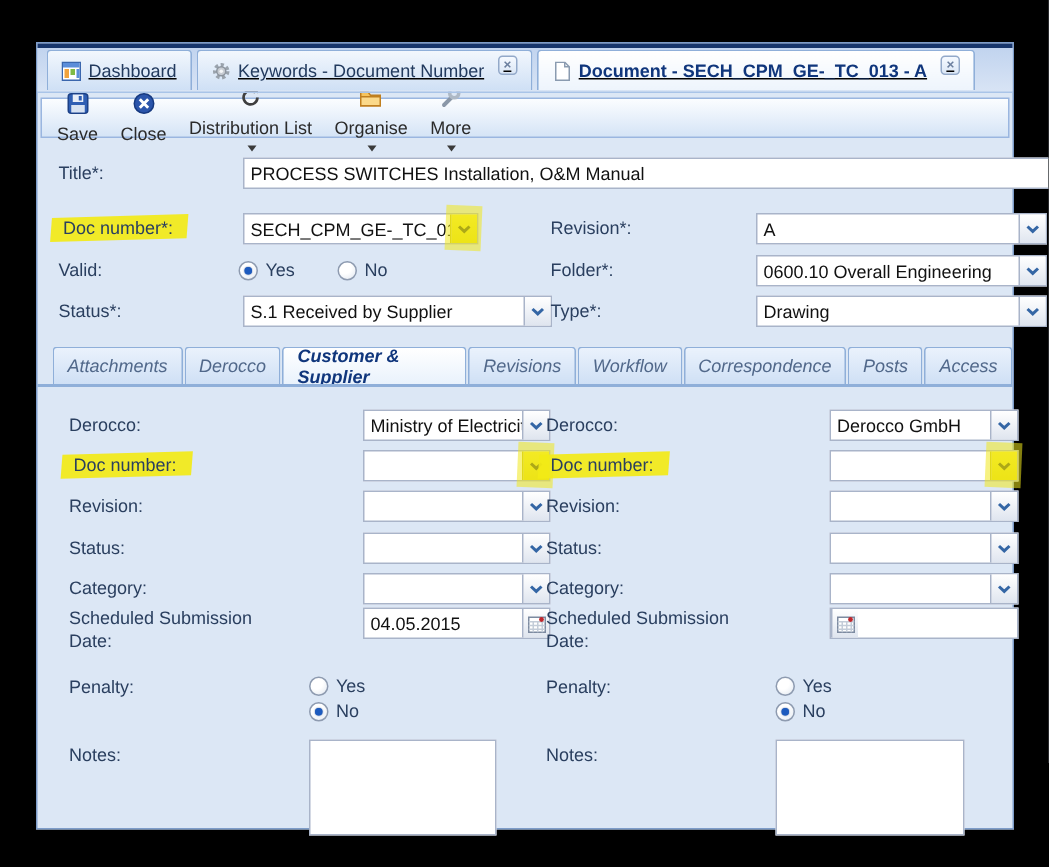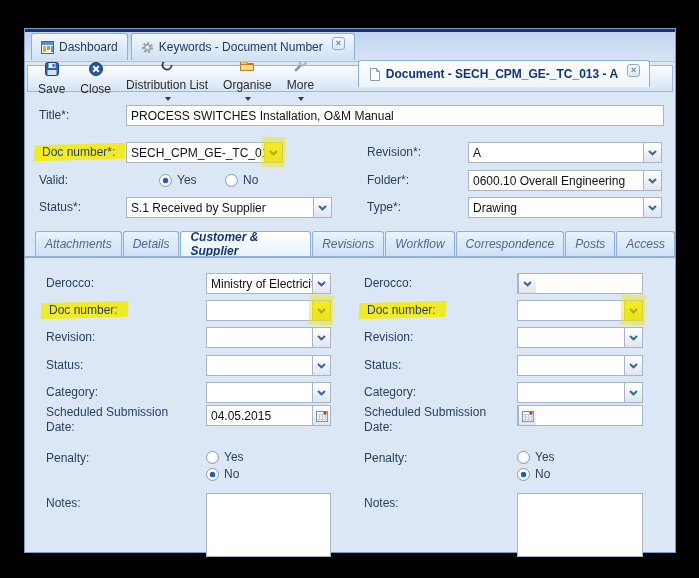--- a/index.html
+++ b/index.html
@@ -6,45 +6,45 @@
   html,body { background:#000; }
   body { font-family:"Liberation Sans", sans-serif; }
   #stage { position:relative; width:699px; height:578px; background:#000; overflow:hidden; }
   #panel { position:absolute; left:24px; top:28px; width:652px; height:525px;
            background:#dce7f5; border:1px solid #7d9cc9; }
 
   
   .tabbar { position:relative; height:33px; background:linear-gradient(#bfd2ee,#d8e4f5);
             border-bottom:1px solid #a9c4e8; }
   .tabbar::before { content:""; position:absolute; top:0; left:0; right:0; height:3px; background:#17356b; }
-  .tabs { position:absolute; left:6px; top:4px; display:flex; gap:3px; }
+  .tabs { position:absolute; left:6px; top:4px; display:flex; gap:3px;text-decoration:underline; }
   .tab { display:flex; align-items:center; gap:5px; height:27px; padding:0 9px;
          border:1px solid #8fafd9; border-bottom:none; border-radius:3px 3px 0 0;
          background:linear-gradient(#f2f7fd,#cfe0f5); font-size:12px; color:#223a5e; cursor:default; }
-  .tab.active { background:linear-gradient(#ffffff,#edf4fc); color:#10367c; font-weight:bold;margin-top:27px; }
+  .tab.active { background:linear-gradient(#ffffff,#edf4fc); color:#10367c; font-weight:bold; }
   .tab-close { display:inline-flex; align-items:center; justify-content:center; width:13px; height:13px;
                margin-left:4px; margin-top:-8px; border:1px solid #93a9c9; border-radius:3px;
                background:linear-gradient(#f6faff,#dbe7f6); color:#6b7f9e; font-size:9px; line-height:1;
                font-weight:bold; }
   .icon12 { width:13px; height:13px; display:inline-block; flex:none; }
 
   
   .toolbar { display:flex; align-items:center; gap:4px; height:27px; margin:3px 2px 0 2px;
              border:1px solid #9ab6e0; background:linear-gradient(#fbfdff,#d5e4f6);
              padding:0 6px; font-size:12px; color:#2b2b2b; }
   .tbtn { display:flex; align-items:center; gap:5px; padding:2px 7px 2px 4px; border-radius:3px;flex-direction:column; }
   .tb-arrow { width:0; height:0; border-left:3.5px solid transparent; border-right:3.5px solid transparent;
               border-top:4px solid #3a3a3a; margin-left:2px; }
   .icon16 { width:16px; height:16px; display:inline-block; flex:none; }
 
   
   .form { position:absolute; left:0; top:64px; right:0; bottom:0; font-size:12px; color:#2a3f5f; }
   .lbl { position:absolute; height:20px; line-height:20px; white-space:nowrap; }
   .field, .combo, .datefield { position:absolute; height:21px; background:#fff;
-        border:1px solid #a9b4c9; display:flex; align-items:stretch; }
+        border:1px solid #a9b4c9; display:flex; align-items:stretch;margin-left:36px; }
   input.text { border:none; outline:none; width:100%; height:100%; font:12px "Liberation Sans",sans-serif;
                color:#111; padding:0 4px; background:transparent; }
   .combo-text { flex:1; overflow:hidden; white-space:nowrap; padding:3px 0 0 4px; color:#111; }
   .trigger { width:18px; flex:none; border-left:1px solid #a9b4c9;
              background:linear-gradient(#ffffff,#dfe5ef); display:flex; align-items:center; justify-content:center; }
   .trigger svg { display:block; }
 
   
   .hl { position:relative; z-index:0; padding:0 3px; }
   .hl::before { content:""; position:absolute; left:-5px; right:-7px; top:-1px; bottom:-1px;
@@ -229,21 +229,21 @@
       <div class="combo-text">Drawing</div>
       <div class="trigger">
         <svg width="9" height="6">
               <path d="M1 1 L4.5 4.3 L8 1" stroke="#3466a5" stroke-width="2" fill="none"></path>
             </svg>
       </div>
     </div>
 
     <div class="dtabs">
       <div class="dtab">Attachments</div>
-      <div class="dtab">Details</div>
+      <div class="dtab">Derocco</div>
       <div class="dtab active">Customer &amp; Supplier</div>
       <div class="dtab">Revisions</div>
       <div class="dtab">Workflow</div>
       <div class="dtab">Correspondence</div>
       <div class="dtab">Posts</div>
       <div class="dtab">Access</div>
     </div>
     <div class="dsep"></div>
 
     <div class="lbl" style="left:21px;top:180px">Derocco:</div>
@@ -316,20 +316,21 @@
     <div class="radio-row" style="left:181px;top:373px">
       <span class="radio on"></span>
       <span>No</span>
     </div>
 
     <div class="lbl" style="left:21px;top:400px">Notes:</div>
     <textarea class="notes" style="left: 181px; top: 400px; width: 125px; height: 64px;"></textarea>
 
     <div class="lbl" style="left:339px;top:180px">Derocco:</div>
     <div class="combo" style="left:492px;top:180px;width:126px">
+      <div class="combo-text">Derocco GmbH</div>
       <div class="trigger">
         <svg width="9" height="6">
               <path d="M1 1 L4.5 4.3 L8 1" stroke="#3466a5" stroke-width="2" fill="none"></path>
             </svg>
       </div>
     </div>
 
     <div class="lbl" style="left:339px;top:207px"><span class="hl">Doc number:</span></div>
     <div class="combo" style="left:492px;top:207px;width:126px">
       <div class="combo-text"></div>

